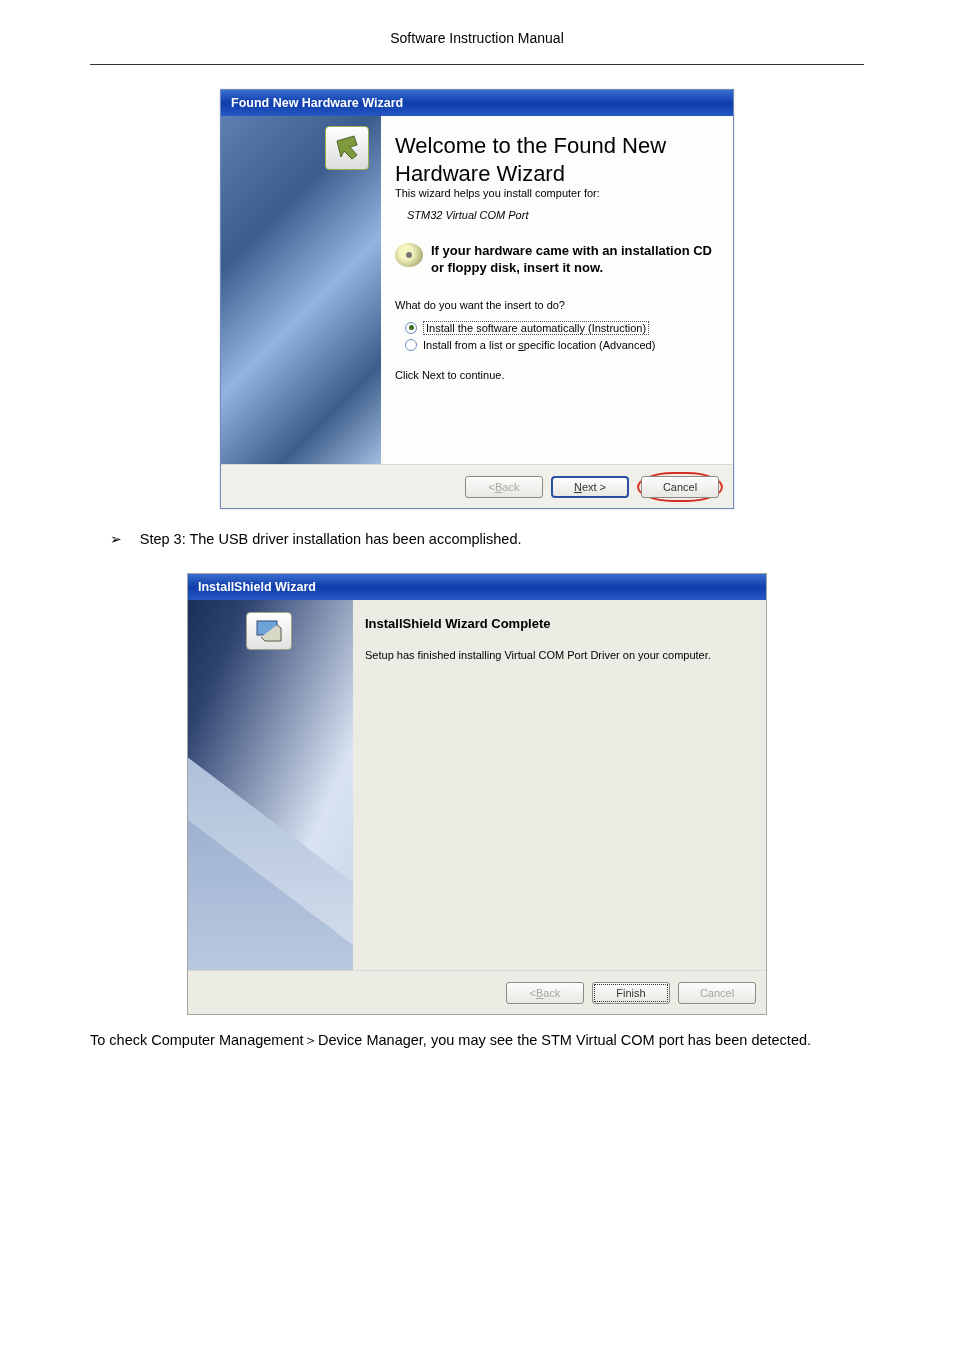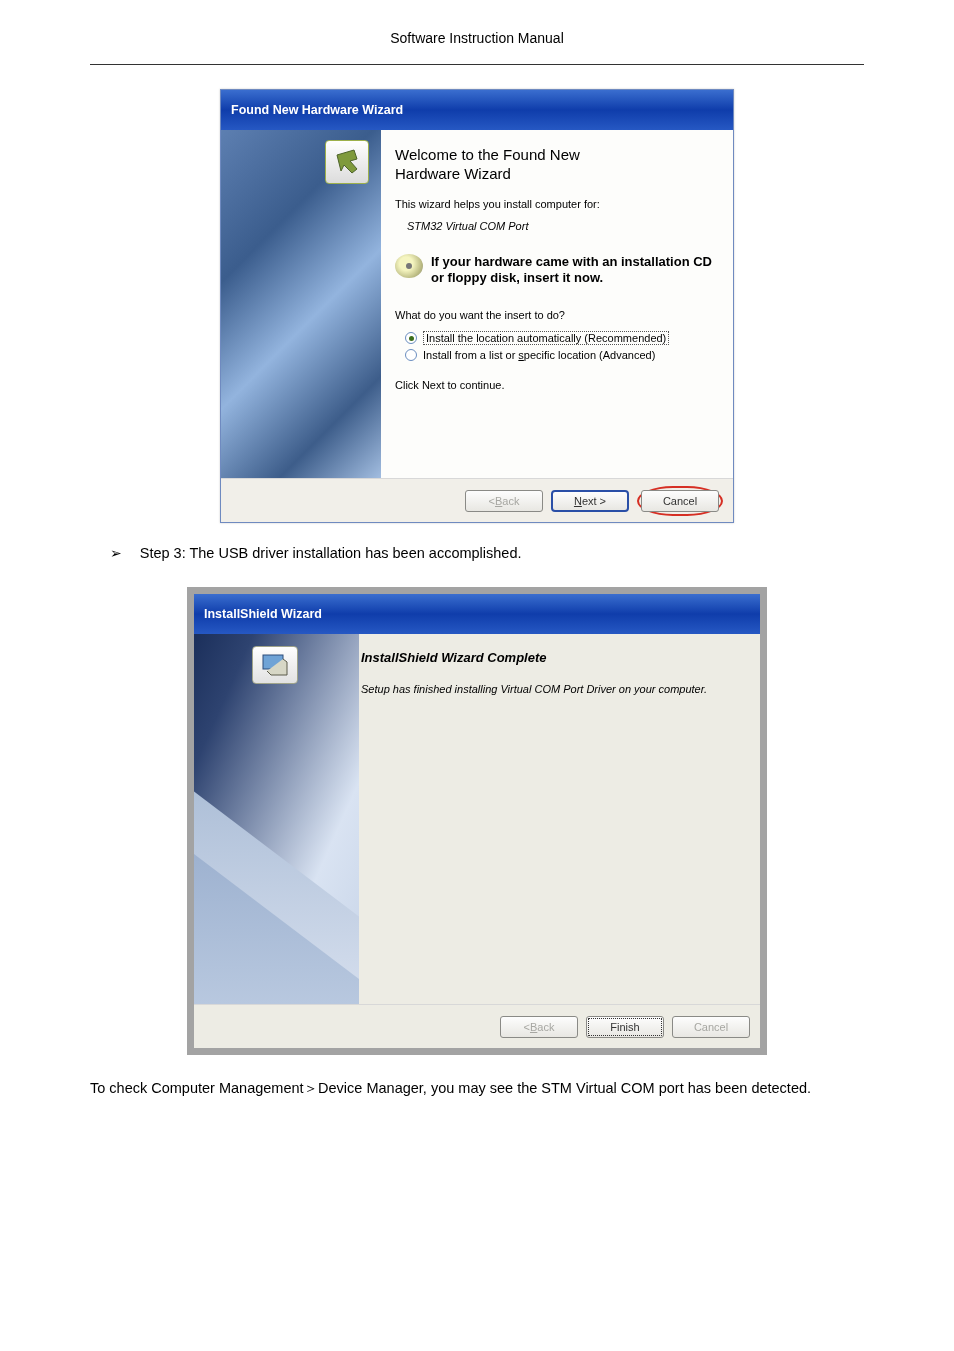--- a/index.html
+++ b/index.html
@@ -51,21 +51,21 @@
     .wiz1 {
       width: 514px;
       margin: 0 auto 8px auto;
       border: 1px solid #6f8ac0;
       background: #fdfdfd;
       box-shadow: 0 0 2px rgba(0,0,0,0.2);
       font-family: Tahoma, sans-serif;
       font-size: 11px;
     }
     .wiz1-titlebar {
-      height: 40px;
+      height: 26px;
       background: linear-gradient(to bottom, #3a6ecf 0%, #0f3dab 50%, #2658c3 100%);
       color: #fff;
       font-weight: bold;
       font-size: 12.5px;
       padding: 5px 10px;
       display: flex;
       align-items: center;
     }
     .wiz1-body {
       display: flex;
@@ -87,22 +87,21 @@
       border-radius: 4px;
       display: flex; align-items: center; justify-content: center;
     }
     .wiz1-right {
       flex: 1;
       padding: 16px 14px 10px 14px;
       color: #000;
     }
     .wiz1-h {
       font-family: Arial, sans-serif;
-      font-size: 15px;
-      margin-bottom: 14px;
+      font-size: 22px;
       line-height: 1.25;
     }
     .wiz1-p { margin-bottom: 10px; }
     .wiz1-p.indent { padding-left: 12px; font-style: italic; }
     .cd-row { display: flex; gap: 8px; margin: 22px 0 22px 0; }
     .cd-icon {
       width: 28px; height: 24px; flex-shrink:0;
       background: radial-gradient(circle at 40% 40%, #f5f5c0 30%, #b8b880 70%, #888 100%);
       border-radius: 50%;
       position: relative;
@@ -139,22 +138,22 @@
       display:flex; align-items:center; justify-content:center;
       color: #333;
     }
     .btn.disabled { color: #a7a7a2; }
     .btn.focused { border: 2px solid #2a4fa7; border-radius: 4px; }
     .red-ring { border: 2px solid #d62f24; border-radius: 50%/60%; padding: 2px; display:inline-block; }
 
     
     .wiz2 {
       width: 580px;
-      margin: 0 auto 20px auto;
-      border: 7px solid #a3a3a3;
+      margin: 0 auto 12px auto;
+      border: 1px solid #a3a3a3;
       background: #a21caf;
       font-family: Tahoma, sans-serif;
       font-size: 11px;
     }
     .wiz2-body { display: flex; background: #edece4; }
     .wiz2-side {
       width: 165px;
       height: 370px;
       background: linear-gradient(to bottom right, #1b2f5b 0%, #2e4370 18%, #d9e3f2 70%, #c6d3e7 100%);
       position: relative;
@@ -176,23 +175,22 @@
     }
     .wiz2-side-shape2 {
       position: absolute;
       left: 0; bottom: 0;
       width: 165px; height: 250px;
       clip-path: polygon(0% 40%, 100% 90%, 100% 100%, 0% 100%);
       background: linear-gradient(to bottom, #8ca3c6 0%, #b8c8df 100%);
     }
     .wiz2-right {
       flex: 1;
-      padding: 16px 2px;
+      padding: 16px 12px;
       background: #edece4;
-      font-style: italic;
     }
     .wiz2-h {
       font-family: "MS Sans Serif", Tahoma, sans-serif;
       font-weight: bold;
       font-size: 13px;
       margin-bottom: 18px;
     }
     .wiz2-buttons {
       height: 44px;
       border-top: 1px solid #d8d8d8;
@@ -235,21 +233,21 @@
           <div class="cd-text">
             <span>If your hardware came with an installation CD</span><br>
             <span>or floppy disk, insert it now.</span>
           </div>
         </div>
 
         <div class="wiz1-p">What do you want the insert to do?</div>
 
         <div class="radio-row">
           <span class="radio-dot on"></span>
-          <span class="radio-label dashed">Install the location automatically (Recommended)</span>
+          <span class="radio-label dashed">Install the software automatically (Instruction)</span>
         </div>
         <div class="radio-row">
           <span class="radio-dot"></span>
           <span class="radio-label"><span>Install from a list or </span><span class="u">s</span><span>pecific location (Advanced)</span></span>
         </div>
 
         <div class="wiz1-p" style="margin-top:18px">Click Next to continue.</div>
       </div>
     </div>
     <div class="wiz-buttons">

